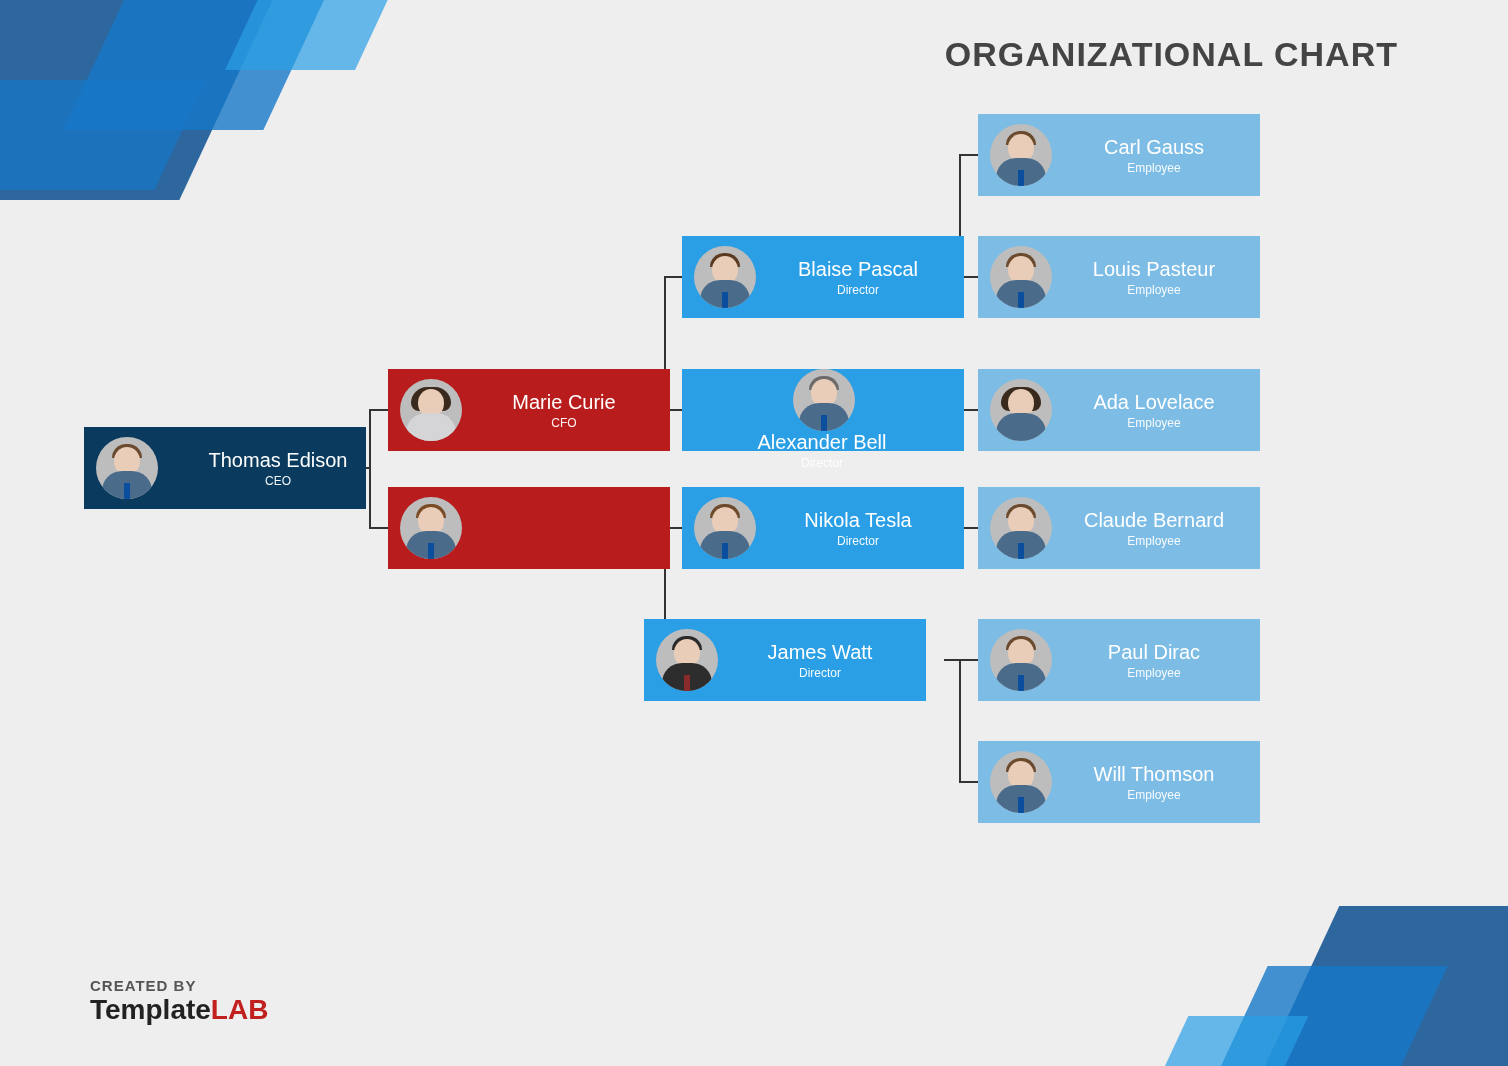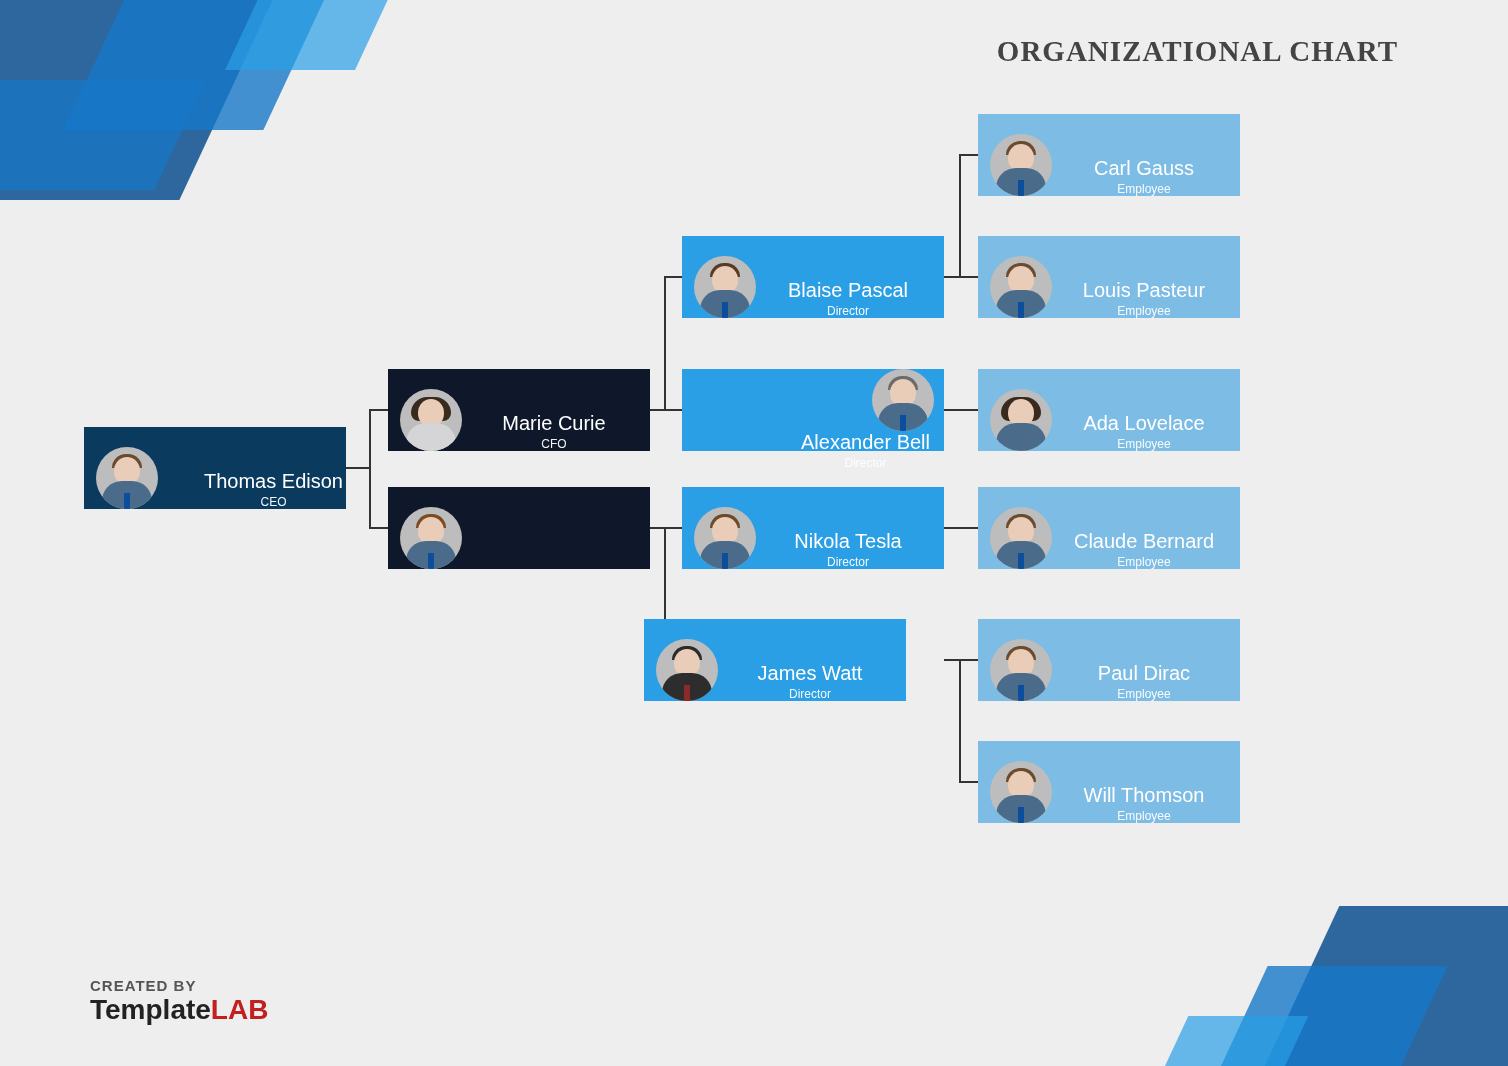--- a/index.html
+++ b/index.html
@@ -8,25 +8,24 @@
     height: 1066px;
     background: #eeeeef;
     font-family: Arial, Helvetica, sans-serif;
     position: relative;
     overflow: hidden;
   }
   .title {
     position: absolute;
     top: 35px;
     right: 110px;
-    font-size: 29px;
+    font-size: 34px;
     font-weight: 700;
     letter-spacing: 1px;
     color: #444;
-    font-family: Liberation Serif, serif;
   }
   .corner-tl, .corner-br { position: absolute; pointer-events: none; }
   .corner-tl { top: -60px; left: -60px; width: 520px; height: 340px; }
   .corner-br { bottom: -60px; right: -60px; width: 420px; height: 260px; transform: rotate(180deg); }
   .shard {
     position: absolute;
     transform: skewX(-25deg);
     opacity: 0.85;
   }
   .brand {
@@ -36,24 +35,24 @@
     color: #222;
   }
   .brand .small { font-size: 15px; letter-spacing: 1px; color:#555; font-weight:700;}
   .brand .name { font-size: 28px; font-weight: 700; }
   .brand .name .lab { color: #c21f1f; }
   .brand .name .a { position: relative; }
 
   .card {
     position: absolute;
     display: flex;
-    align-items: flex-end;
+    align-items: center;
     color: #fff;
     height: 82px;
-    width: 262px;
+    width: 282px;
     padding-left: 12px;
   }
   .card .avatar {
     width: 62px;
     height: 62px;
     border-radius: 50%;
     background: #bdbdbd;
     margin-right: 10px;
     position: relative;
     overflow: hidden;
@@ -82,21 +81,21 @@
     position:absolute;
     width:6px;height:18px;
     background:#0b4e9e;
     bottom:-2px;left:28px;
   }
   .card .txt { flex:1; text-align:center; padding-right:14px;}
   .card .nm { font-size: 20px; font-weight:400; white-space:nowrap;}
   .card .rl { font-size: 12px; margin-top:2px; opacity:0.95;}
 
   .lvl0 { background:#0a3a5e;gap:36px; }
-  .lvl1 { background:#0f172a; }
+  .lvl1 { background:#b91c1c; }
   .lvl2 { background:#2a9fe6; }
   .lvl3 { background:#7cbce5; }
 
   svg.connectors {
     position:absolute;
     top:0;left:0;
     width:1508px;height:1066px;
     pointer-events:none;
   }
 </style>

